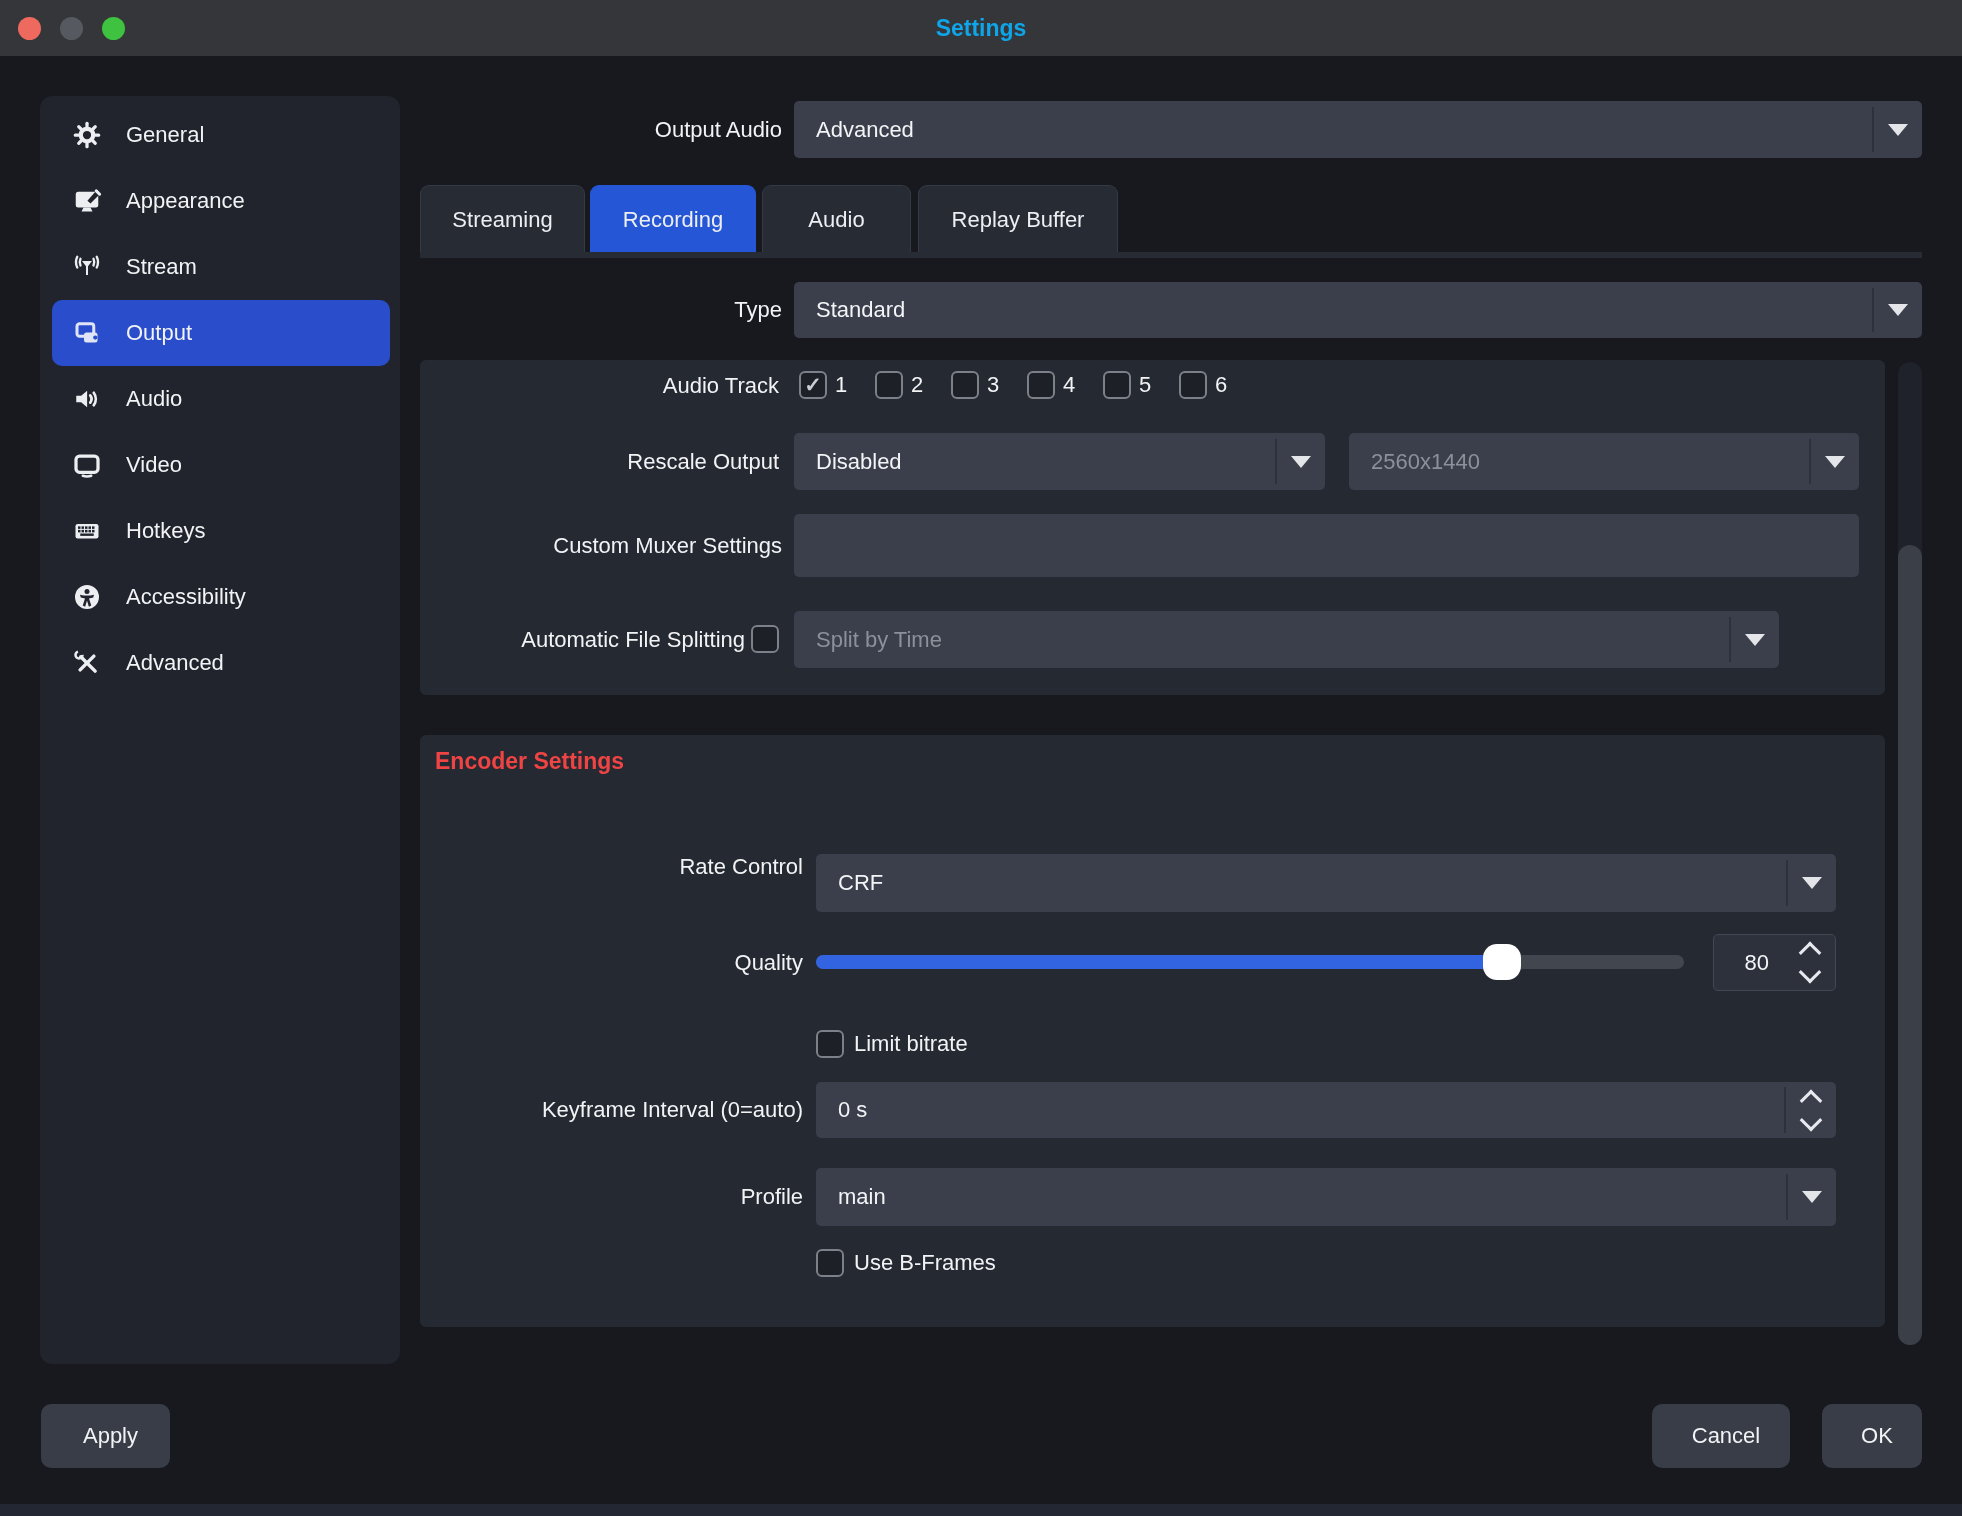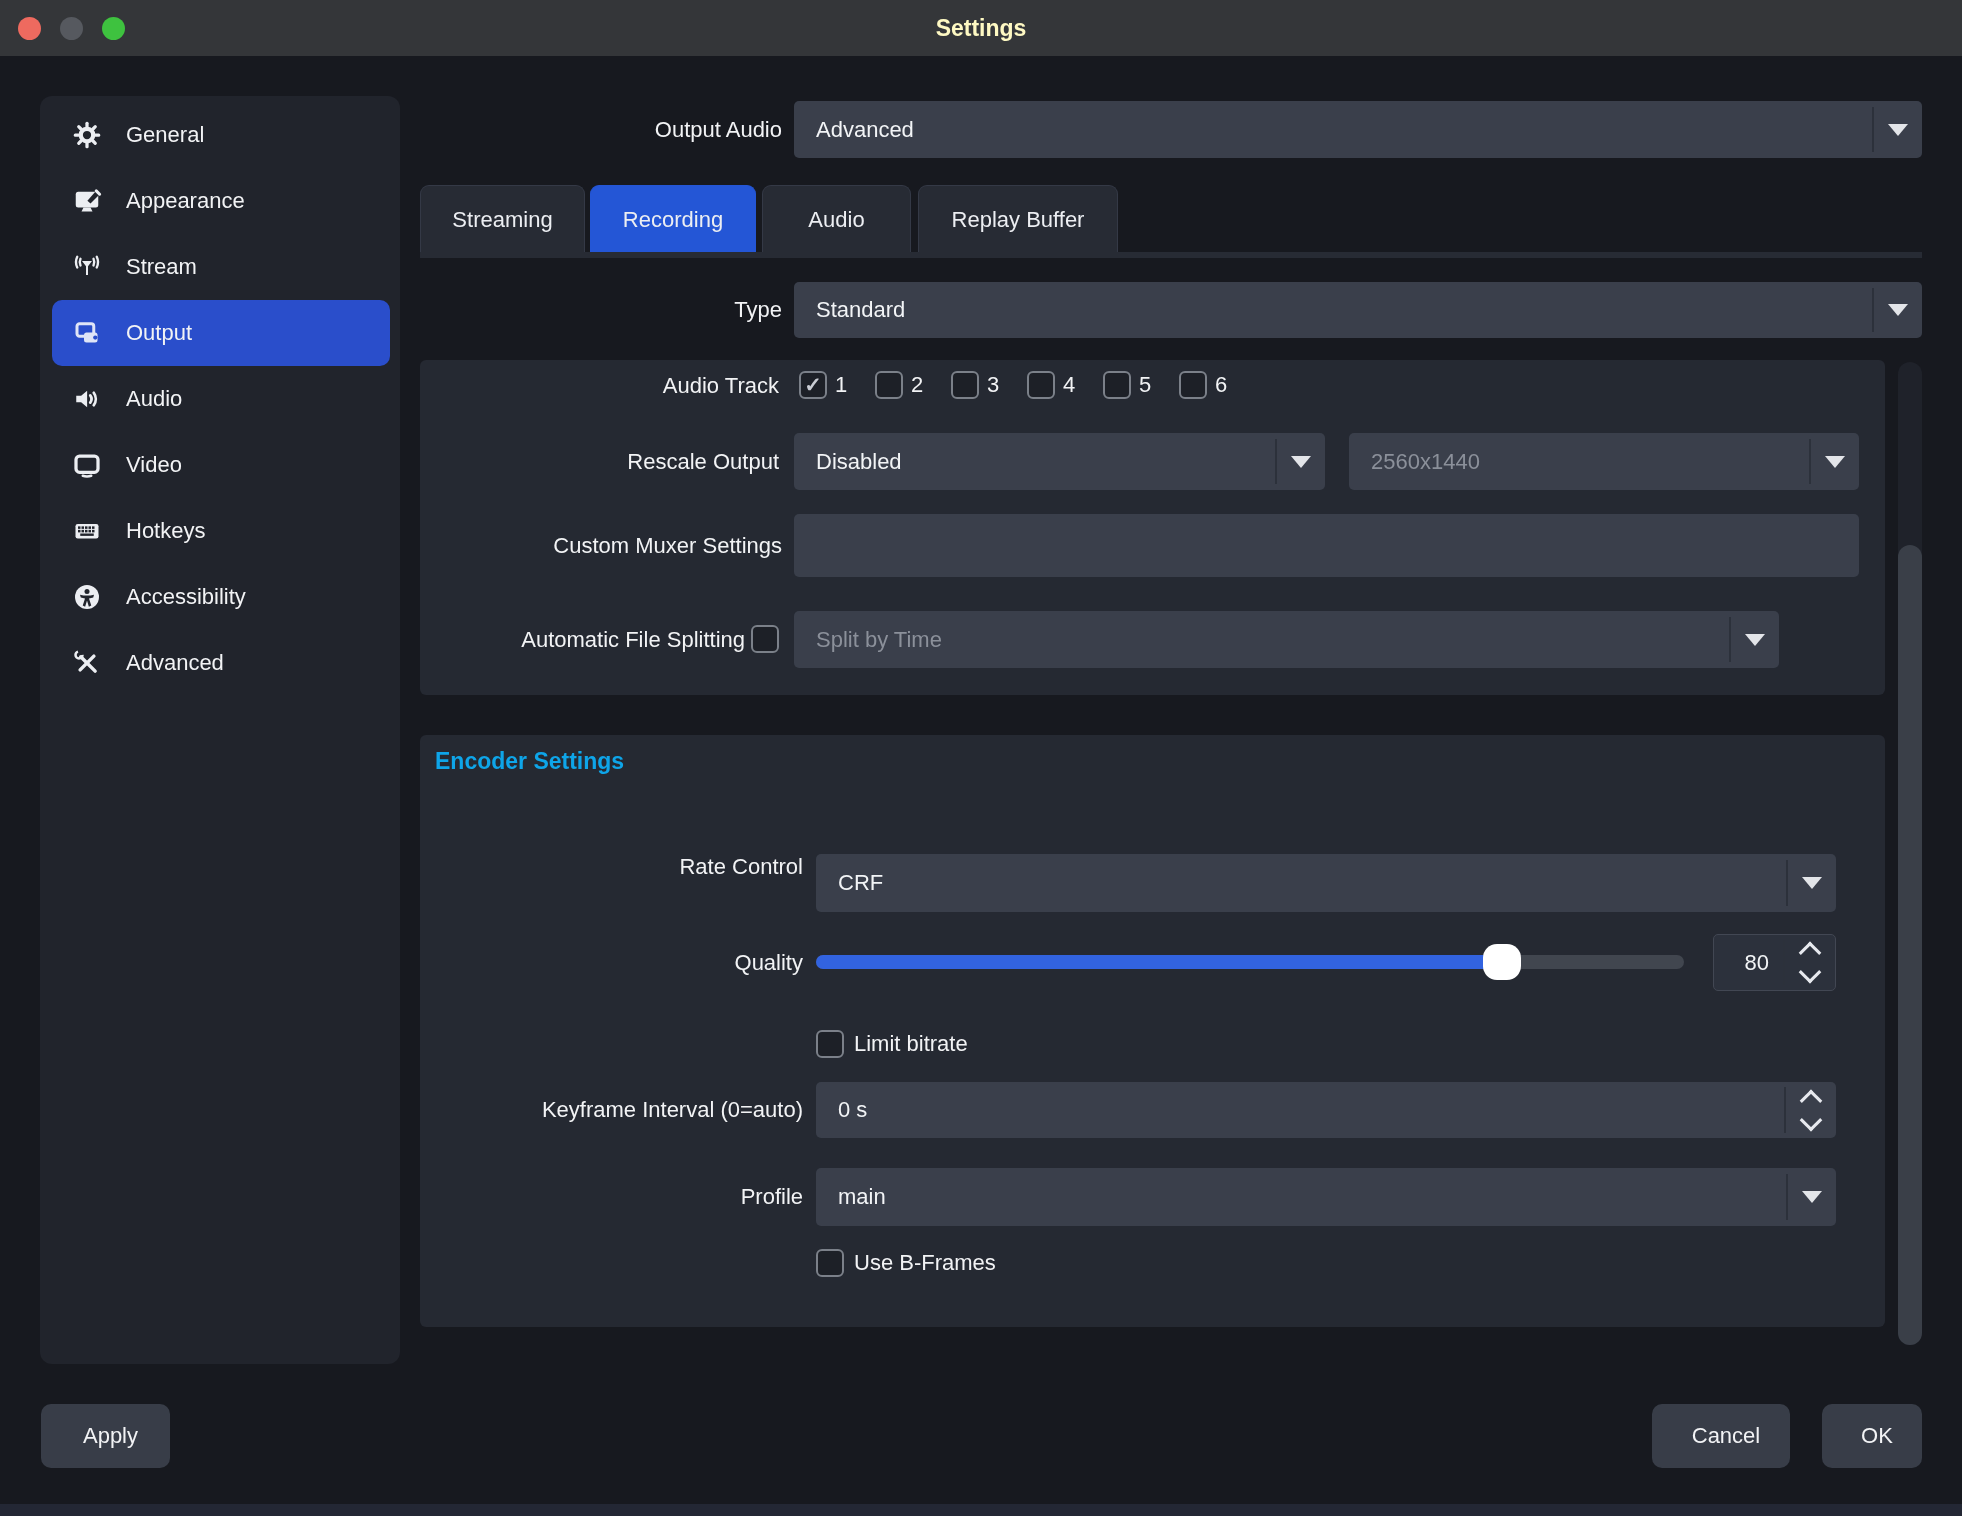--- a/index.html
+++ b/index.html
@@ -2,21 +2,21 @@
 <html><head>
 <meta charset="utf-8">
 <style>
   html,body{margin:0;padding:0;background:#000;}
   .window{position:relative;width:1962px;height:1516px;background:#17191f;
     font-family:"Liberation Sans",sans-serif;color:#f2f3f5;overflow:hidden;}
 
   
   .titlebar{position:absolute;left:0;top:0;width:100%;height:56px;background:#343639;
     display:flex;align-items:center;justify-content:center;}
-  .titlebar .title{font-size:23px;font-weight:bold;color:#fef9c3;}
+  .titlebar .title{font-size:23px;font-weight:bold;color:#0ea5e9;}
   .traffic{position:absolute;left:18px;top:0;height:56px;display:flex;align-items:center;gap:19px;}
   .tl{width:23px;height:23px;border-radius:50%;}
   .tl.red{background:#ee6a5f;} .tl.gray{background:#56595f;} .tl.green{background:#3ec23f;}
 
   
   .sidebar{position:absolute;left:40px;top:96px;width:360px;height:1268px;
     background:#21242c;border-radius:12px;padding-top:6px;box-sizing:border-box;}
   .side-item{height:66px;margin:0 10px 0 12px;border-radius:10px;
     display:flex;align-items:center;gap:24px;padding-left:20px;font-size:22px;}
   .side-item.selected{background:#2a4ecb;}
@@ -69,21 +69,21 @@
     font-size:22px;color:#f2f4f6;}
   .spin .spin-text.right{left:auto;right:66px;}
   .spin .spin-arrows{position:absolute;right:0;top:5px;bottom:5px;width:50px;
     border-left:2px solid #2c313b;display:flex;flex-direction:column;
     align-items:center;justify-content:center;gap:9px;}
   .chev{width:13px;height:13px;border-right:3px solid #e7e9ee;border-bottom:3px solid #e7e9ee;}
   .chev.up{transform:rotate(-135deg) translate(-2px,-2px);}
   .chev.down{transform:rotate(45deg) translate(-2px,-2px);}
 
   
-  .section-header{position:absolute;font-size:23px;font-weight:bold;color:#0ea5e9;}
+  .section-header{position:absolute;font-size:23px;font-weight:bold;color:#ef4444;}
 
   
   .scroll-track{position:absolute;left:1898px;top:362px;width:24px;height:983px;
     background:#1f222a;border-radius:12px;}
   .scroll-thumb{position:absolute;left:1898px;top:545px;width:24px;height:800px;
     background:#3a3f48;border-radius:12px;}
 
   
   .btn{position:absolute;top:1404px;height:64px;background:#383d48;border:none;border-radius:10px;
     color:#f2f3f5;font-size:22px;font-family:"Liberation Sans",sans-serif;

